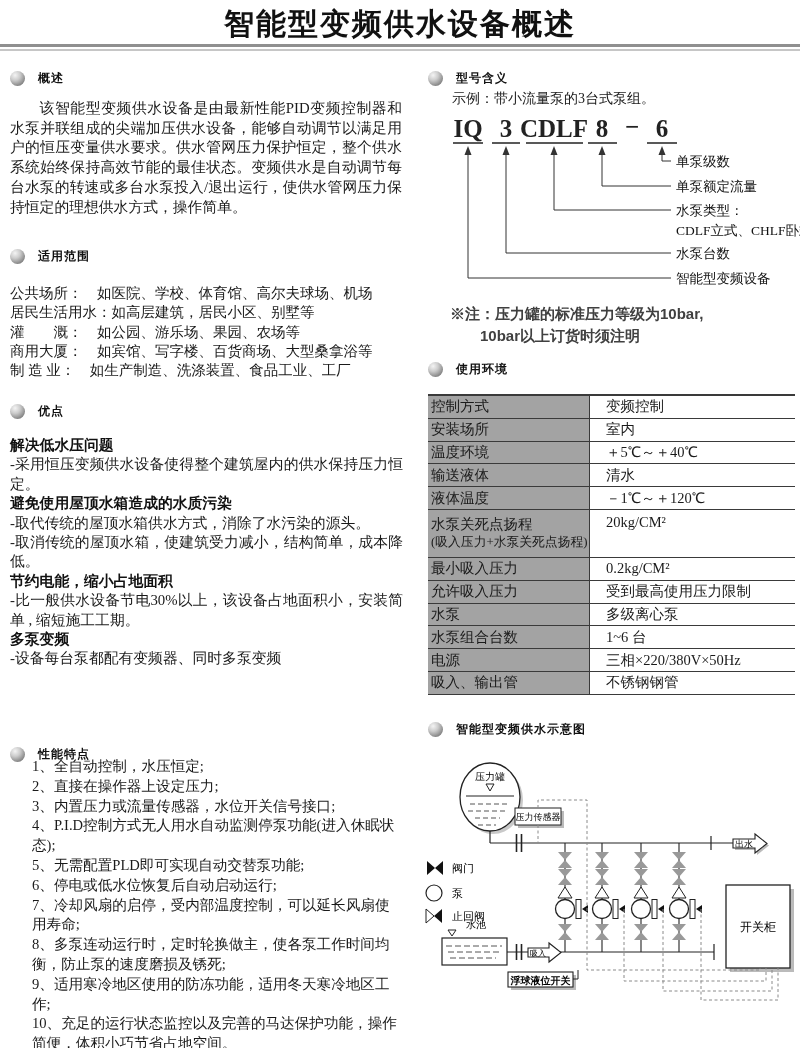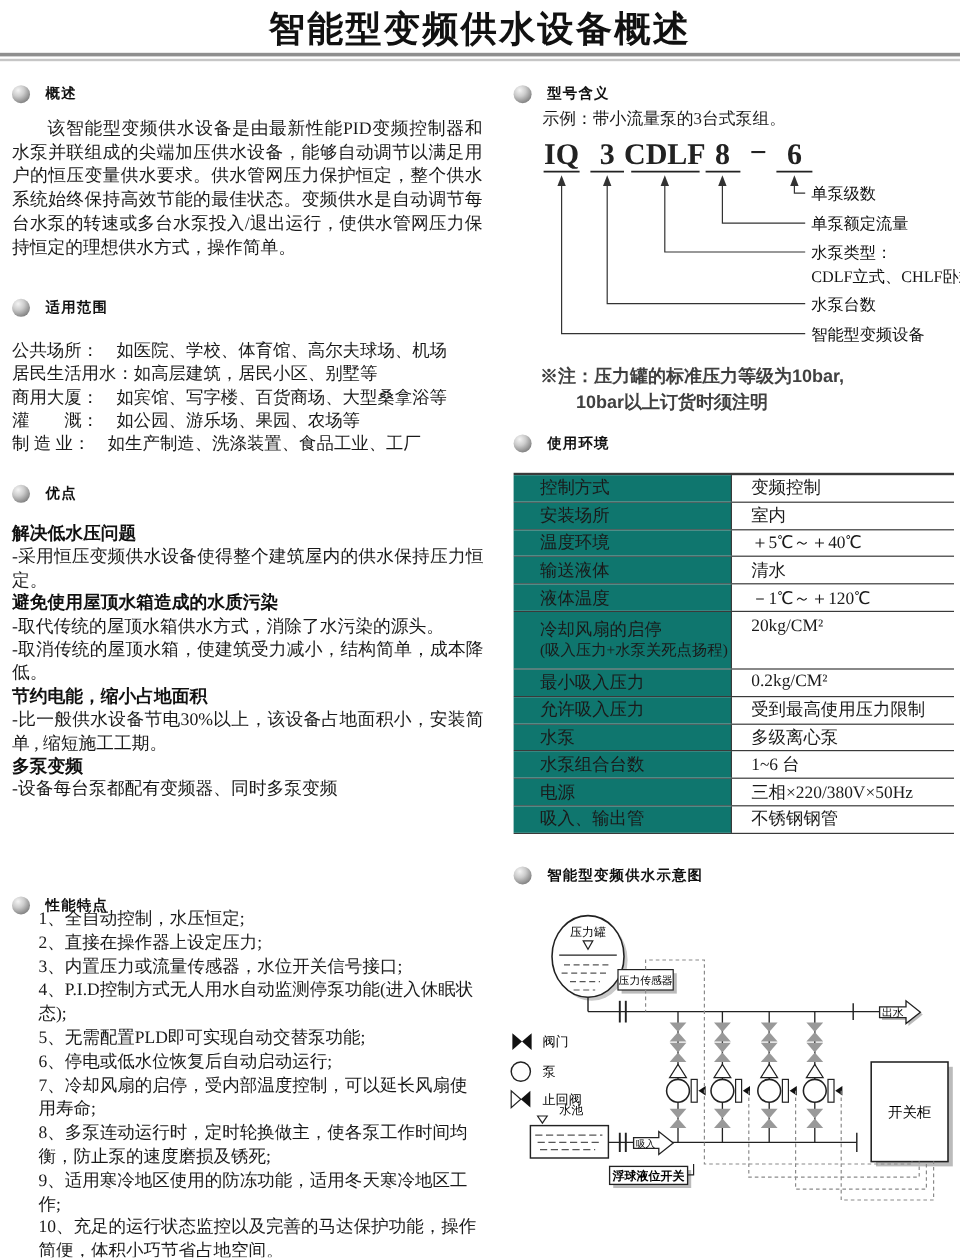--- a/index.html
+++ b/index.html
@@ -21,22 +21,22 @@
   .adv .h{font-family:"Liberation Sans",sans-serif;font-weight:bold;color:#111;}
   .adv .d{text-align:justify;}
   .feat{position:absolute;left:32px;top:757px;width:370px;font-size:14.6px;line-height:19.8px;}
   .example{position:absolute;left:452px;top:90px;font-size:14px;}
   .note{position:absolute;left:450px;top:303px;font-family:"Liberation Sans",sans-serif;
         font-weight:bold;font-size:15px;line-height:22px;color:#404040;}
   .note .l2{padding-left:30px;}
   .env{position:absolute;left:428px;top:394px;width:367px;border-top:2px solid #3a3a3a;font-size:14.5px;}
   .env-row{display:flex;border-bottom:1px solid #3a3a3a;height:21.8px;box-sizing:content-box;}
   .env-row.tall{height:47px;}
-  .env-row .lc{width:182px;background:#0f766e;border-right:1px solid #3a3a3a;
-               display:flex;flex-direction:column;justify-content:center;padding-left:22px;box-sizing:border-box;}
+  .env-row .lc{width:162px;background:#a3a3a3;border-right:1px solid #3a3a3a;
+               display:flex;flex-direction:column;justify-content:center;padding-left:3px;box-sizing:border-box;}
   .env-row .vc{flex:1;padding-left:16px;display:flex;align-items:center;}
   .env-row.tall .vc{align-items:flex-start;padding-top:4px;}
   .env-row .l2{font-size:12.8px;}
   svg text{font-family:"Liberation Serif",serif;}
   svg .code{font-family:"Liberation Sans",sans-serif;font-weight:bold;}
 </style>
 </head>
 <body>
 
 <div class="page">
@@ -50,22 +50,22 @@
   </div>
   <div class="para">该智能型变频供水设备是由最新性能PID变频控制器和水泵并联组成的尖端加压供水设备，能够自动调节以满足用户的恒压变量供水要求。供水管网压力保护恒定，整个供水系统始终保持高效节能的最佳状态。变频供水是自动调节每台水泵的转速或多台水泵投入/退出运行，使供水管网压力保持恒定的理想供水方式，操作简单。</div>
 
   <div class="sec" style="left:10px;top:248px;">
     <span class="bullet"></span>
     <span class="sec-t">适用范围</span>
   </div>
   <div class="scope">
     <div>公共场所：　如医院、学校、体育馆、高尔夫球场、机场</div>
     <div>居民生活用水：如高层建筑，居民小区、别墅等</div>
+    <div>灌　　溉：　如公园、游乐场、果园、农场等</div>
     <div>商用大厦：　如宾馆、写字楼、百货商场、大型桑拿浴等</div>
-    <div>灌　　溉：　如公园、游乐场、果园、农场等</div>
     <div>制 造 业：　如生产制造、洗涤装置、食品工业、工厂</div>
   </div>
 
   <div class="sec" style="left:10px;top:403px;">
     <span class="bullet"></span>
     <span class="sec-t">优点</span>
   </div>
   <div class="adv">
     <div class="h">解决低水压问题</div>
     <div class="d">-采用恒压变频供水设备使得整个建筑屋内的供水保持压力恒定。</div>
@@ -167,21 +167,21 @@
     <div class="env-row">
       <div class="lc">输送液体</div>
       <div class="vc">清水</div>
     </div>
     <div class="env-row">
       <div class="lc">液体温度</div>
       <div class="vc">－1℃～＋120℃</div>
     </div>
     <div class="env-row tall">
       <div class="lc">
-        <div>冷却风扇的启停</div>
+        <div>水泵关死点扬程</div>
         <div class="l2">(吸入压力+水泵关死点扬程)</div>
       </div>
       <div class="vc">20kg/CM²</div>
     </div>
     <div class="env-row">
       <div class="lc">最小吸入压力</div>
       <div class="vc">0.2kg/CM²</div>
     </div>
     <div class="env-row">
       <div class="lc">允许吸入压力</div>

